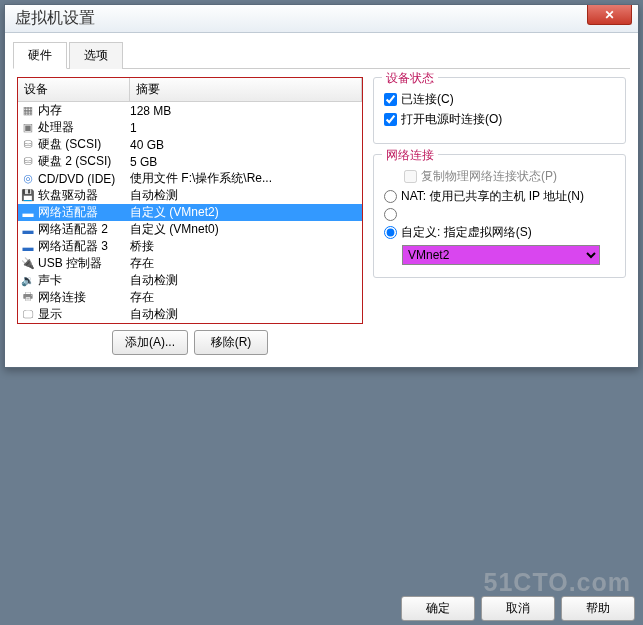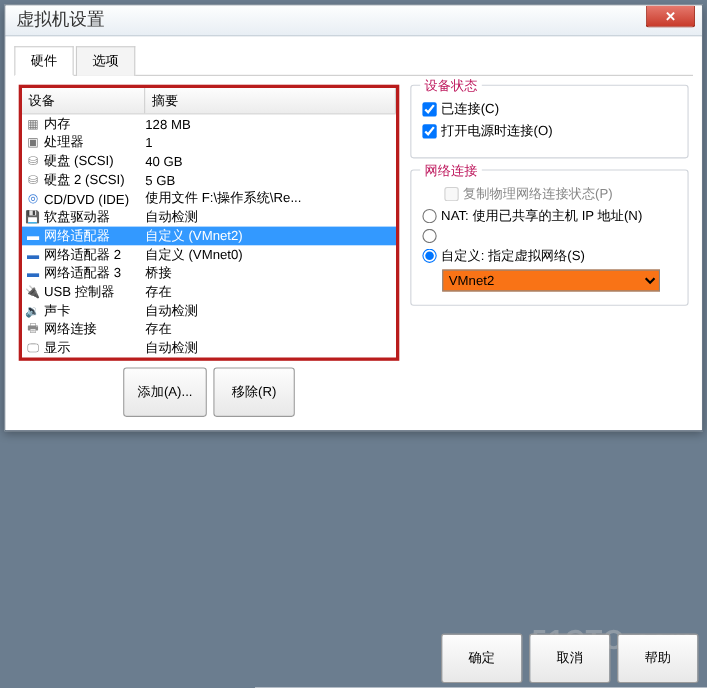--- a/index.html
+++ b/index.html
@@ -7,42 +7,42 @@
 .window { background: #fff; border: 1px solid #5a6a7a; width: 100%; box-shadow: 0 3px 8px rgba(0,0,0,0.3); }
 .titlebar { height: 28px; background: linear-gradient(#fdfefe, #e8eef4); border-bottom: 1px solid #c0cad4; display: flex; align-items: center; padding: 0 4px 0 10px; position: relative; }
 .titlebar-text { color: #333; font-size: 16px; }
 .close-btn { position: absolute; right: 6px; top: 0; width: 45px; height: 20px; background: linear-gradient(#e67a6f, #c83a2a); border: 1px solid #a02818; border-top: none; border-radius: 0 0 3px 3px; color: #fff; display: flex; align-items: center; justify-content: center; font-weight: bold; font-size: 11px; cursor: pointer; }
 .dialog-body { padding: 8px; background: #fff; }
 .tabs { display: flex; border-bottom: 1px solid #ccc; margin-bottom: 2px; }
 .tab { padding: 4px 14px; border: 1px solid #ccc; border-bottom: none; background: #f4f4f4; cursor: pointer; margin-right: 2px; position: relative; top: 1px; }
 .tab.active { background: #fff; border-bottom: 1px solid #fff; }
 .content { display: flex; gap: 10px; padding: 6px 4px 4px 4px; }
 .left-panel { width: 346px; display: flex; flex-direction: column; }
-.device-list { border: 3px solid #b91c1c; flex: 1; height: 472px; overflow: hidden; }
+.device-list { border: 1px solid #b91c1c; flex: 1; height: 472px; overflow: hidden; }
 .list-header { display: flex; background: linear-gradient(#fdfdfd, #ececec); border-bottom: 1px solid #d0d0d0; }
 .list-header span { padding: 3px 6px; border-right: 1px solid #d0d0d0; }
 .col-device { width: 112px; }
 .col-summary { flex: 1; }
 .list-body { }
 .row { display: flex; align-items: center; height: 17px; padding: 0 2px; cursor: pointer; }
 .row.selected { background: #3399ff; color: #fff; }
 .row .icon { width: 16px; height: 16px; margin-right: 2px; display: inline-flex; align-items: center; justify-content: center; font-size: 11px; }
 .row .dev { width: 92px; white-space: nowrap; overflow: hidden; }
 .row .sum { flex: 1; white-space: nowrap; overflow: hidden; text-overflow: ellipsis; }
 .btn-row { margin-top: 6px; display: flex; justify-content: center; gap: 6px; }
-.btn { background: linear-gradient(#fdfdfd, #e8e8e8); border: 1px solid #9a9a9a; border-radius: 3px; padding: 13px 12px; cursor: pointer; min-width: 74px; text-align: center; }
+.btn { background: linear-gradient(#fdfdfd, #e8e8e8); border: 1px solid #9a9a9a; border-radius: 3px; padding: 3px 12px; cursor: pointer; min-width: 74px; text-align: center; }
 .right-panel { flex: 1; }
 .group { border: 1px solid #d0d4da; border-radius: 3px; padding: 10px 10px 12px 10px; margin-bottom: 10px; position: relative; }
 .group-title { position: absolute; top: -8px; left: 8px; background: #fff; padding: 0 4px; color: #be185d; }
 .chk, .rad { display: flex; align-items: center; gap: 4px; margin: 3px 0; cursor: pointer; }
 .chk input, .rad input { cursor: pointer; }
 .indent { margin-left: 20px; color: #888; }
 .indent input[type=checkbox] { accent-color: #888; }
 .select-wrap { margin-top: 4px; margin-left: 18px; }
-select { width: 198px; padding: 1px; border: 1px solid #888; background: #f97316; }
+select { width: 198px; padding: 1px; border: 1px solid #888; background: #d946ef; }
 .bottom-bar { position: absolute; bottom: 4px; right: 8px; display: flex; gap: 6px; }
 .watermark { position: absolute; bottom: 28px; right: 12px; color: rgba(200,200,200,0.4); font-size: 25px; font-weight: bold; letter-spacing: 1px; }
 
 .ic-chip { color:#777;} .ic-cpu{color:#777;} .ic-hdd{color:#888;} .ic-cd{color:#3a7dd8;} .ic-fd{color:#2a6bc4;} .ic-nic{color:#2a6bc4;} .ic-usb{color:#4a8a3a;} .ic-snd{color:#2a6bc4;} .ic-prn{color:#888;} .ic-dsp{color:#888;}
 .row.selected .icon { color:#fff; }
 </style>
 </head>
 <body>
 
 <div class="window">

